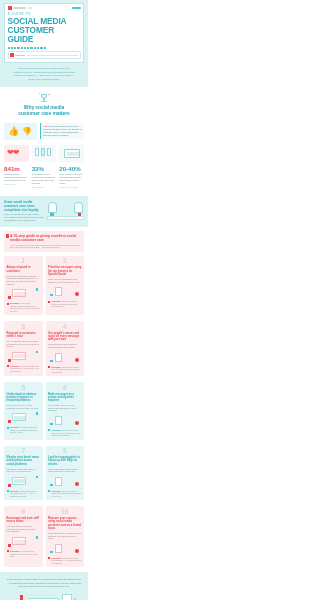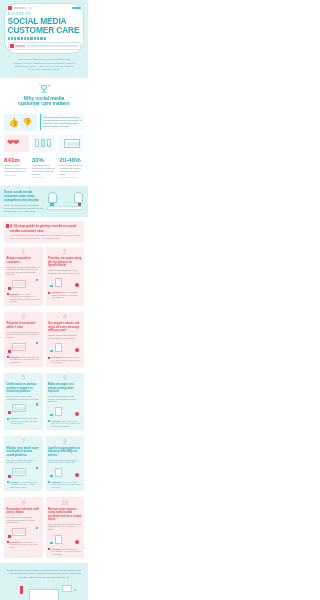--- a/index.html
+++ b/index.html
@@ -12,21 +12,21 @@
   .page { width: 88px; height: 600px; position: relative; background: #fff; }
 
   
   .hero {
     background: #d9f2f2;
     padding: 3px 4px 6px 4px;
   }
   .browser {
     background: #ffffff;
     border: 0.6px solid #bfe4e6;
-    border-radius: 13px;
+    border-radius: 0;
     padding: 2px 2.5px 3px 2.5px;
   }
   .bchrome { display: flex; align-items: center; gap: 1.5px; margin-bottom: 2px; }
   .bsq { width: 4px; height: 4px; background: #e8434e; border-radius: 0.5px; flex: none; }
   .bline { height: 1.2px; background: #cfd8dc; border-radius: 1px; }
   .bline.a { width: 13px; }
   .bline.b { width: 5px; background: #e3e8ea; }
   .bpill { margin-left: auto; width: 9px; height: 2.6px; background: #3fc7d4; border-radius: 2px; }
   .kicker {
     font-size: 3.1px; letter-spacing: 0.55px; color: #7fd4db;
@@ -169,21 +169,21 @@
     <div class="browser">
       <div class="bchrome">
         <div class="bsq"></div>
         <div class="bline a"></div>
         <div class="bline b"></div>
         <div class="bpill"></div>
       </div>
       <div class="kicker">A GUIDE TO</div>
       <div class="htitle">
         <div>SOCIAL MEDIA</div>
-        <div class="l2">CUSTOMER CARE</div>
+        <div class="l2">CUSTOMER GUIDE</div>
       </div>
       <div class="dots">
         <div class="dot"></div>
           <div class="dot"></div>
         <div class="dot"></div>
           <div class="dot"></div>
         <div class="dot"></div>
           <div class="dot"></div>
         <div class="dot"></div>
           <div class="dot"></div>

